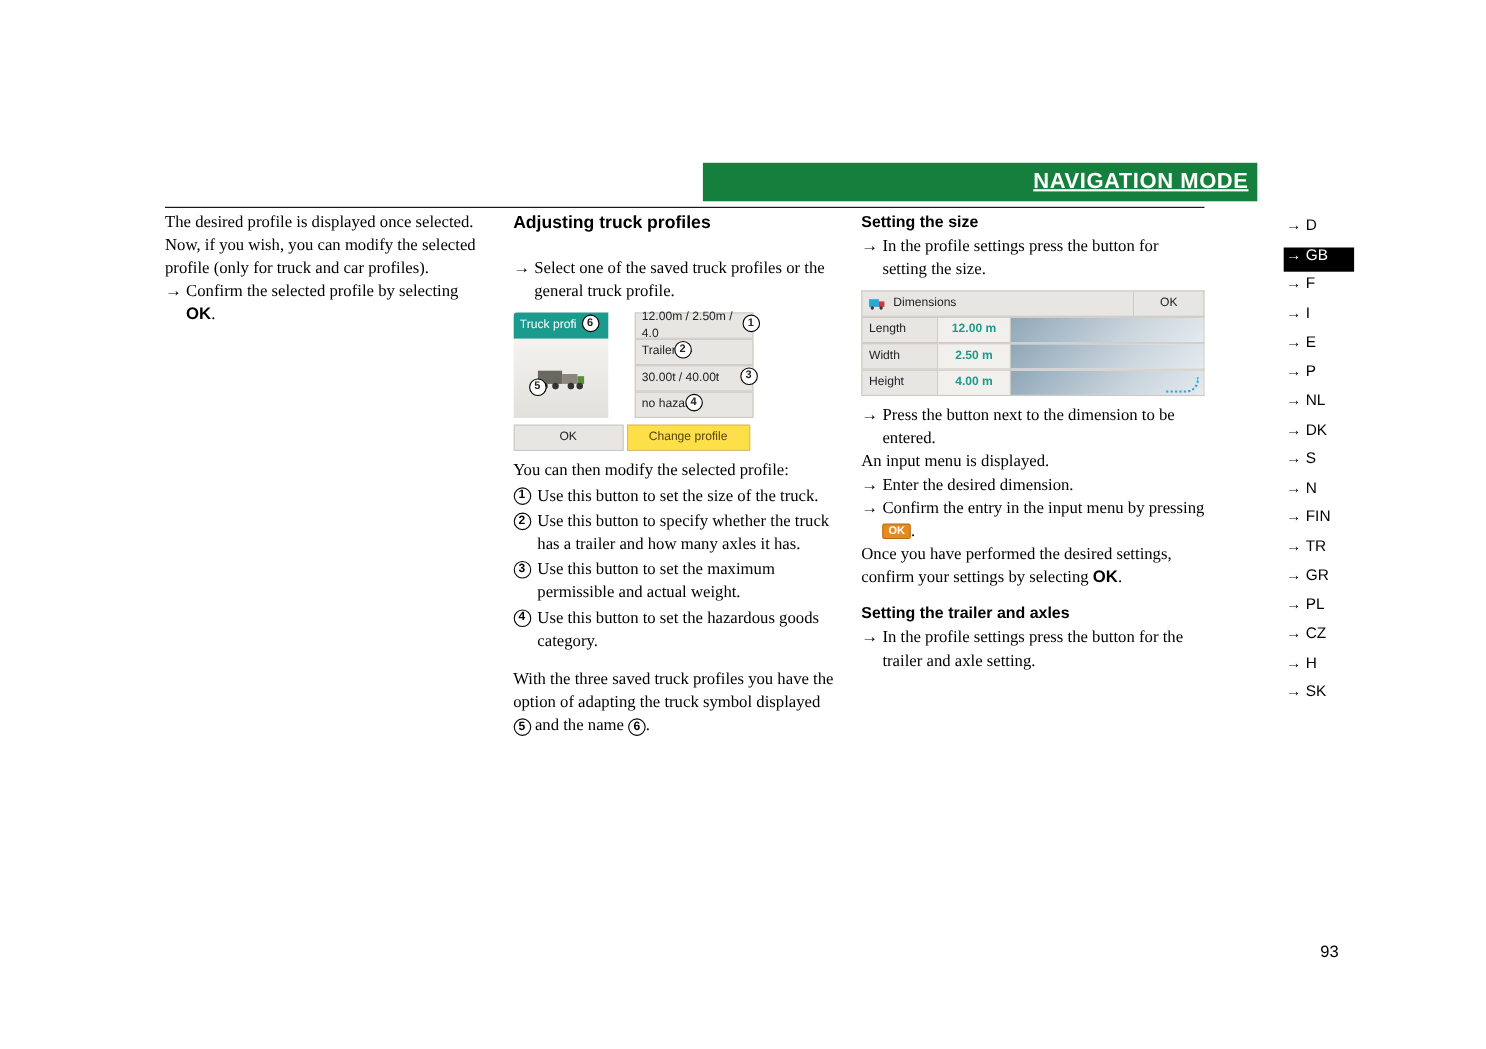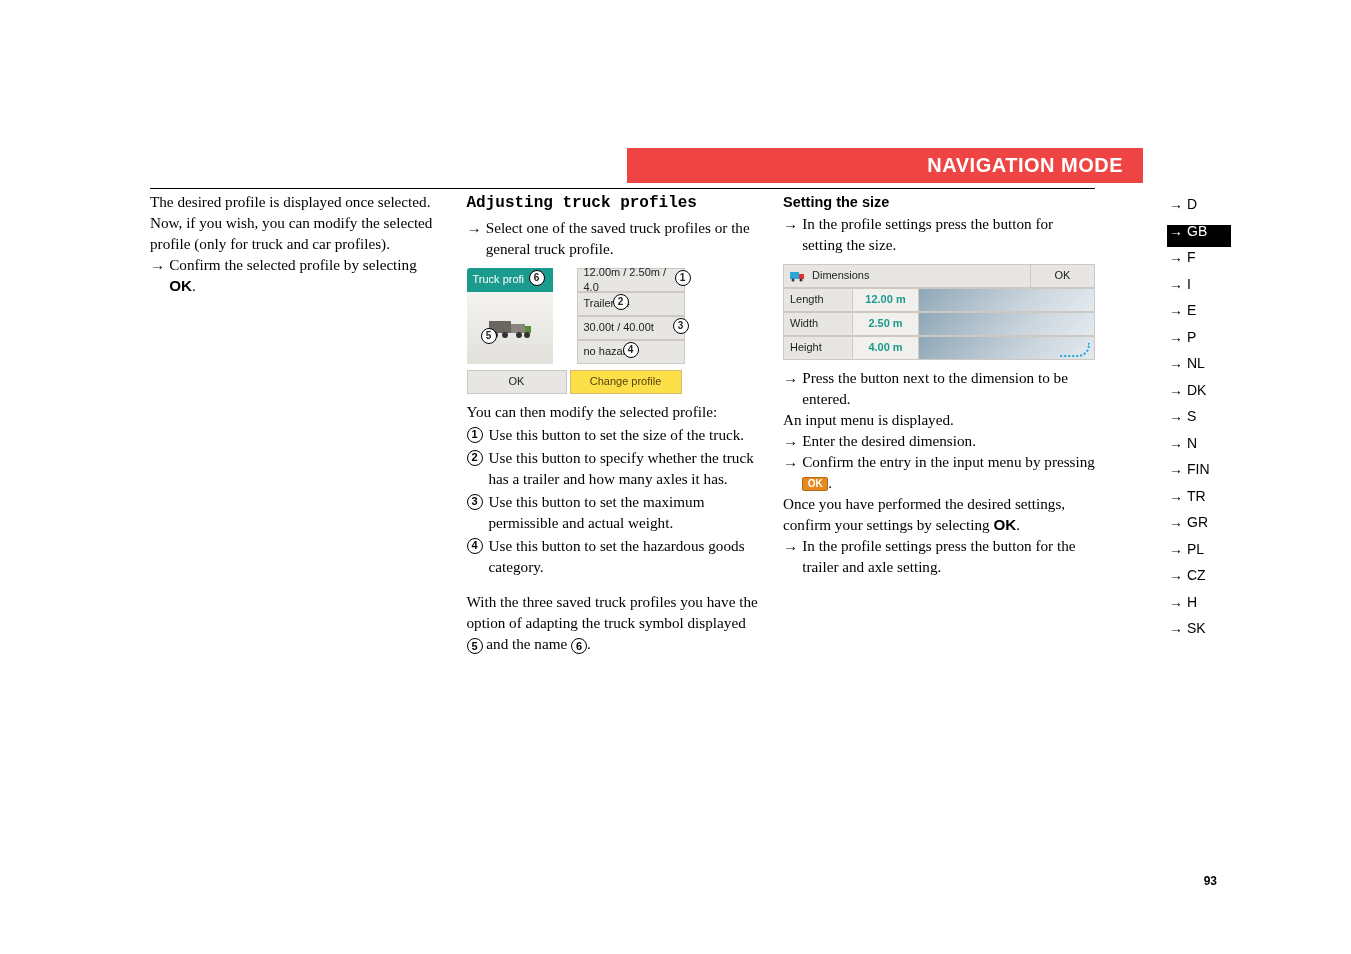--- a/index.html
+++ b/index.html
@@ -12,29 +12,30 @@
     position: relative;
   }
   .header-bar {
     position: absolute;
     top: 148px;
     right: 120px;
     display: flex;
     align-items: stretch;
   }
   .header-title-box {
-    background: #ef4444;
+    background: #15803d;
     color: #fff;
     font-family: 'Trebuchet MS', Arial, sans-serif;
     font-weight: bold;
     font-size: 20px;
     letter-spacing: 0.5px;
-    padding: 6px 20px 6px 300px;
-    display: flex;
-    align-items: center;
+    padding: 6px 8px 6px 300px;
+    display: flex;
+    align-items: center;
+    text-decoration: underline;
   }
   .header-arrows {
     color: #fff;
     font-family: Arial, sans-serif;
     font-size: 18px;
     padding: 6px 14px;
     display: flex;
     align-items: center;
     letter-spacing: 2px;
   }
@@ -52,24 +53,24 @@
     width: 945px;
     display: flex;
     gap: 22px;
   }
   .col {
     flex: 1 1 0;
     font-size: 15.2px;
     line-height: 1.38;
   }
   .col h3 {
-    font-family: Liberation Mono, monospace;
+    font-family: Liberation Sans, sans-serif;
     font-weight: bold;
     font-size: 16px;
-    margin-bottom: 4px;
+    margin-bottom: 20px;
   }
   .col h4 {
     font-family: 'Trebuchet MS', Arial, sans-serif;
     font-weight: bold;
     font-size: 14.5px;
     margin-bottom: 2px;
   }
   .arrow-item {
     display: flex;
     gap: 4px;
@@ -302,26 +303,26 @@
     right: 120px;
     width: 64px;
     height: 22px;
     background: #000;
   }
   .sidebar .sb-gb {
     color: #fff;
   }
   .pagenum {
     position: absolute;
-    bottom: 66px;
+    bottom: 80px;
     right: 134px;
     font-family: 'Trebuchet MS', Arial, sans-serif;
-    font-weight: bold;
+    font-weight: normal;
     color: #000;
-    font-size: 12px;
+    font-size: 15px;
   }
 </style>
 </head>
 <body>
 
 <div class="header-bar">
   <div class="header-title-box">NAVIGATION MODE</div>
   <div class="header-arrows">→→→</div>
 </div>
 
@@ -458,20 +459,21 @@
     <div class="arrow-item">
       <span class="arr">→</span>
       <span class="txt">
         <span>Confirm the entry in the input menu by pressing </span><span class="ok-pill">OK</span><span>.</span>
       </span>
     </div>
     <p>
       <span>Once you have performed the desired settings, confirm your settings by selecting </span><b style="font-family:Arial,sans-serif">OK</b><span>.</span>
     </p>
 
+    <h4 style="margin-top:12px">Setting the trailer and axles</h4>
     <div class="arrow-item">
       <span class="arr">→</span>
       <span class="txt">In the profile settings press the button for the trailer and axle setting.</span>
     </div>
   </div>
 
 </div>
 
 <div class="sidebar">
   <div class="sb-item">

